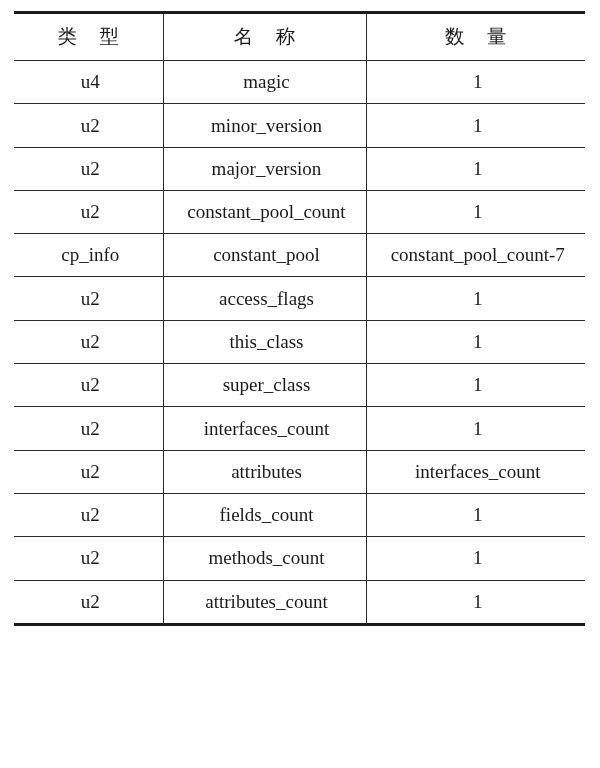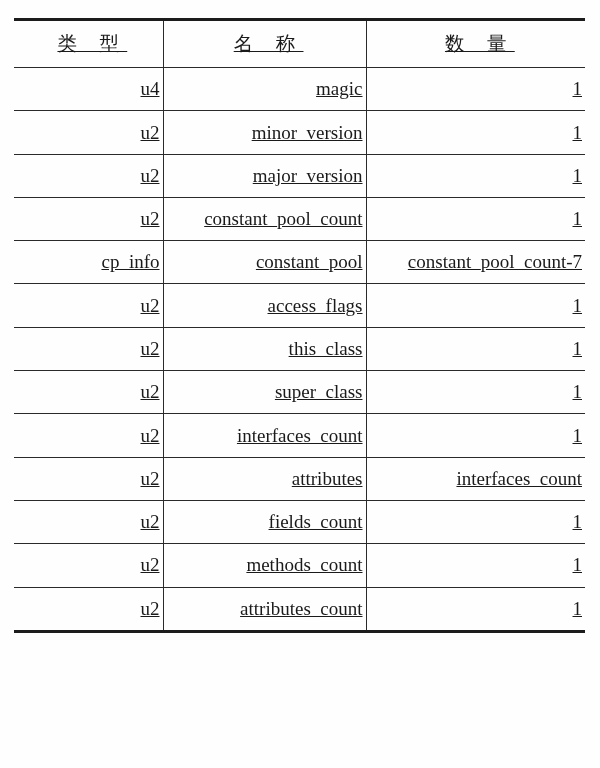--- a/index.html
+++ b/index.html
@@ -20,25 +20,24 @@
     position: relative;
     width: 600px;
     height: 768px;
     background: #fefefe;
   }
 
   
   .class-file-table {
     position: absolute;
     left: 14px;
-    top: 18px;
+    top: 11px;
     width: 571px;
     border-collapse: collapse;
     table-layout: fixed;
-    text-decoration: underline;
   }
 
   .class-file-table col.col-type  { width: 149px; }
   .class-file-table col.col-name  { width: 203px; }
   .class-file-table col.col-count { width: 219px; }
 
   
   .class-file-table thead tr.header-row > * {
     border-top: 3px solid #1c1c1c;
     border-bottom: 1.5px solid #2a2a2a;
@@ -72,21 +71,21 @@
   .class-file-table th {
     text-align: center;
     letter-spacing: 0.42em;
     text-indent: 0.42em;
     font-size: 19.5px;
     font-family: "DejaVu Sans", "Liberation Sans", sans-serif;
     height: 46px;
   }
 
   .class-file-table td {
-    text-align: right;
+    text-align: center;
     padding-left: 7px;
     padding-right: 3px;
   }
 
   
   .class-file-table td.cell-type { padding-left: 7px; }
   .class-file-table td.cell-name { padding-left: 7px; }
   .class-file-table td.cell-count { padding-left: 7px; }
 </style>
 </head>

